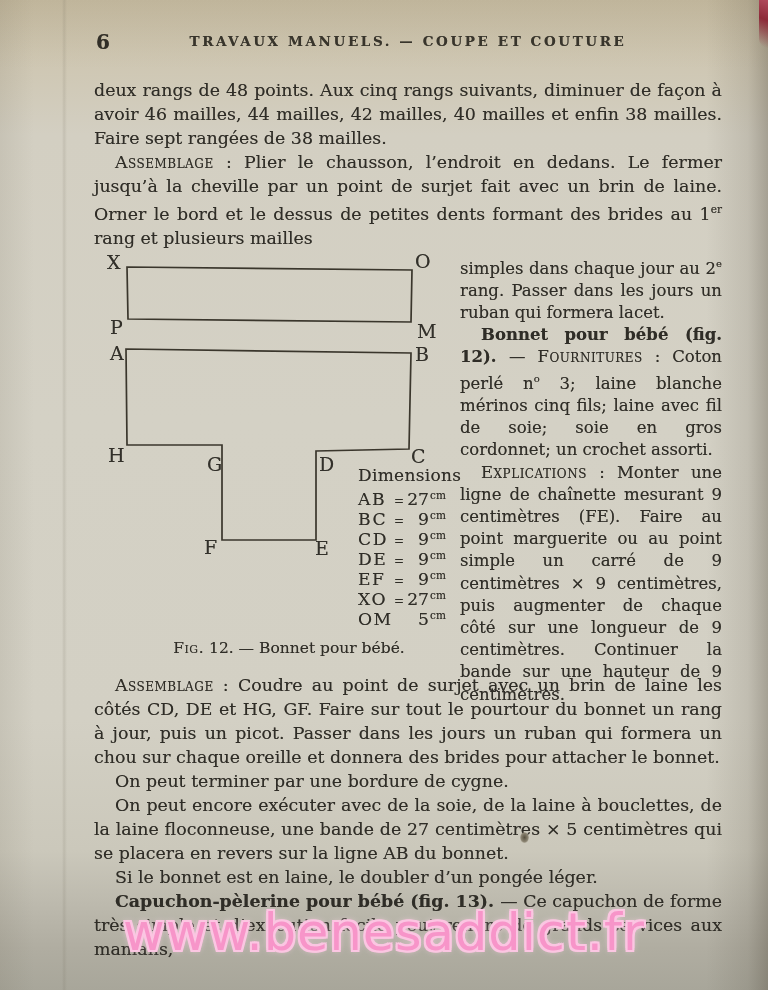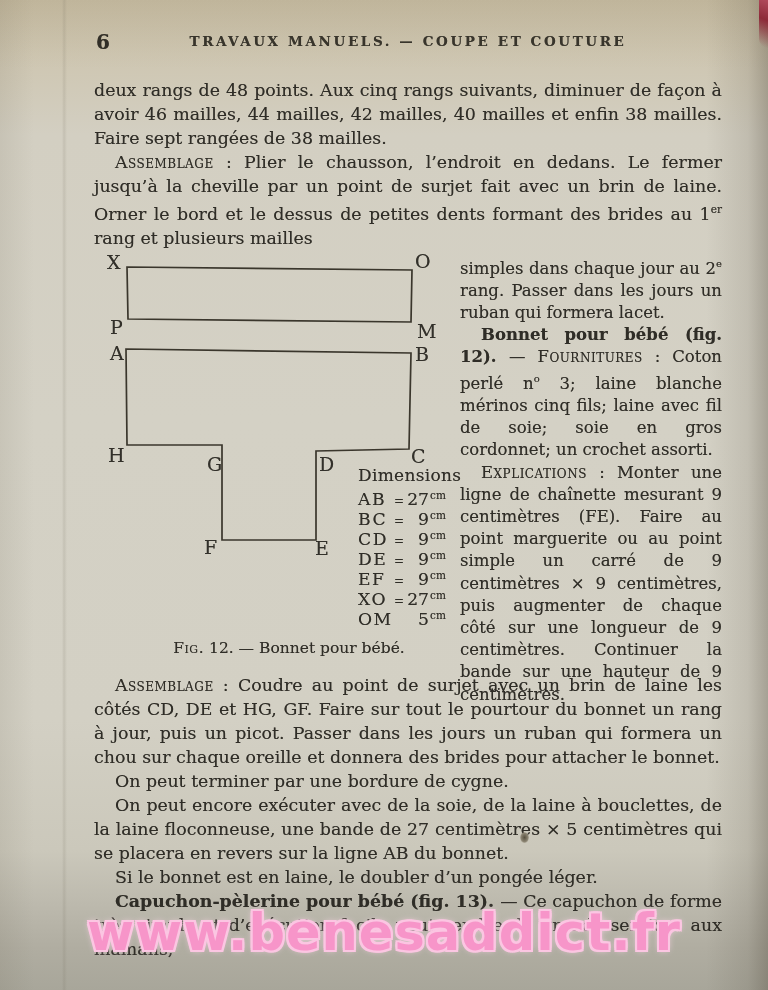--- a/index.html
+++ b/index.html
@@ -43,21 +43,21 @@
   .dim-row{display:flex;align-items:baseline;height:20px;font-size:17.2px;}
   .dim-pair{width:36px;letter-spacing:1.5px;}
   .dim-eq{width:13px;font-size:12px;}
   .dim-val{width:22px;text-align:right;}
   .dim-unit{display:inline-block;font-size:10.5px;transform:translateY(-6px);margin-left:1px;}
   .caption{position:absolute;left:24px;right:0;top:386px;text-align:center;font-size:15.5px;}
   .speck{position:absolute;left:520px;top:832px;width:9px;height:11px;border-radius:50%;
     background:radial-gradient(ellipse at center,#57503f 0%,#8b8472 55%,rgba(139,132,114,0) 78%);z-index:2;}
   .watermark{
     position:absolute;left:0;top:903px;width:100%;text-align:center;z-index:10;
-    font-family:"DejaVu Sans",sans-serif;font-weight:700;font-size:51px;letter-spacing:1px;
+    font-family:"DejaVu Sans",sans-serif;font-weight:400;font-size:51px;letter-spacing:1px;
     color:#f795c9;
     text-shadow:2px 0 0 #fbc6e2,-2px 0 0 #fbc6e2,0 2px 0 #fbc6e2,0 -2px 0 #fbc6e2,
       2px 2px 0 #fbc6e2,-2px -2px 0 #fbc6e2,2px -2px 0 #fbc6e2,-2px 2px 0 #fbc6e2,0 0 7px #fcd7eb;
   }
 </style>
 </head>
 <body>
 
 <div class="photo-shade"></div>
 <div class="corner-red"></div>

